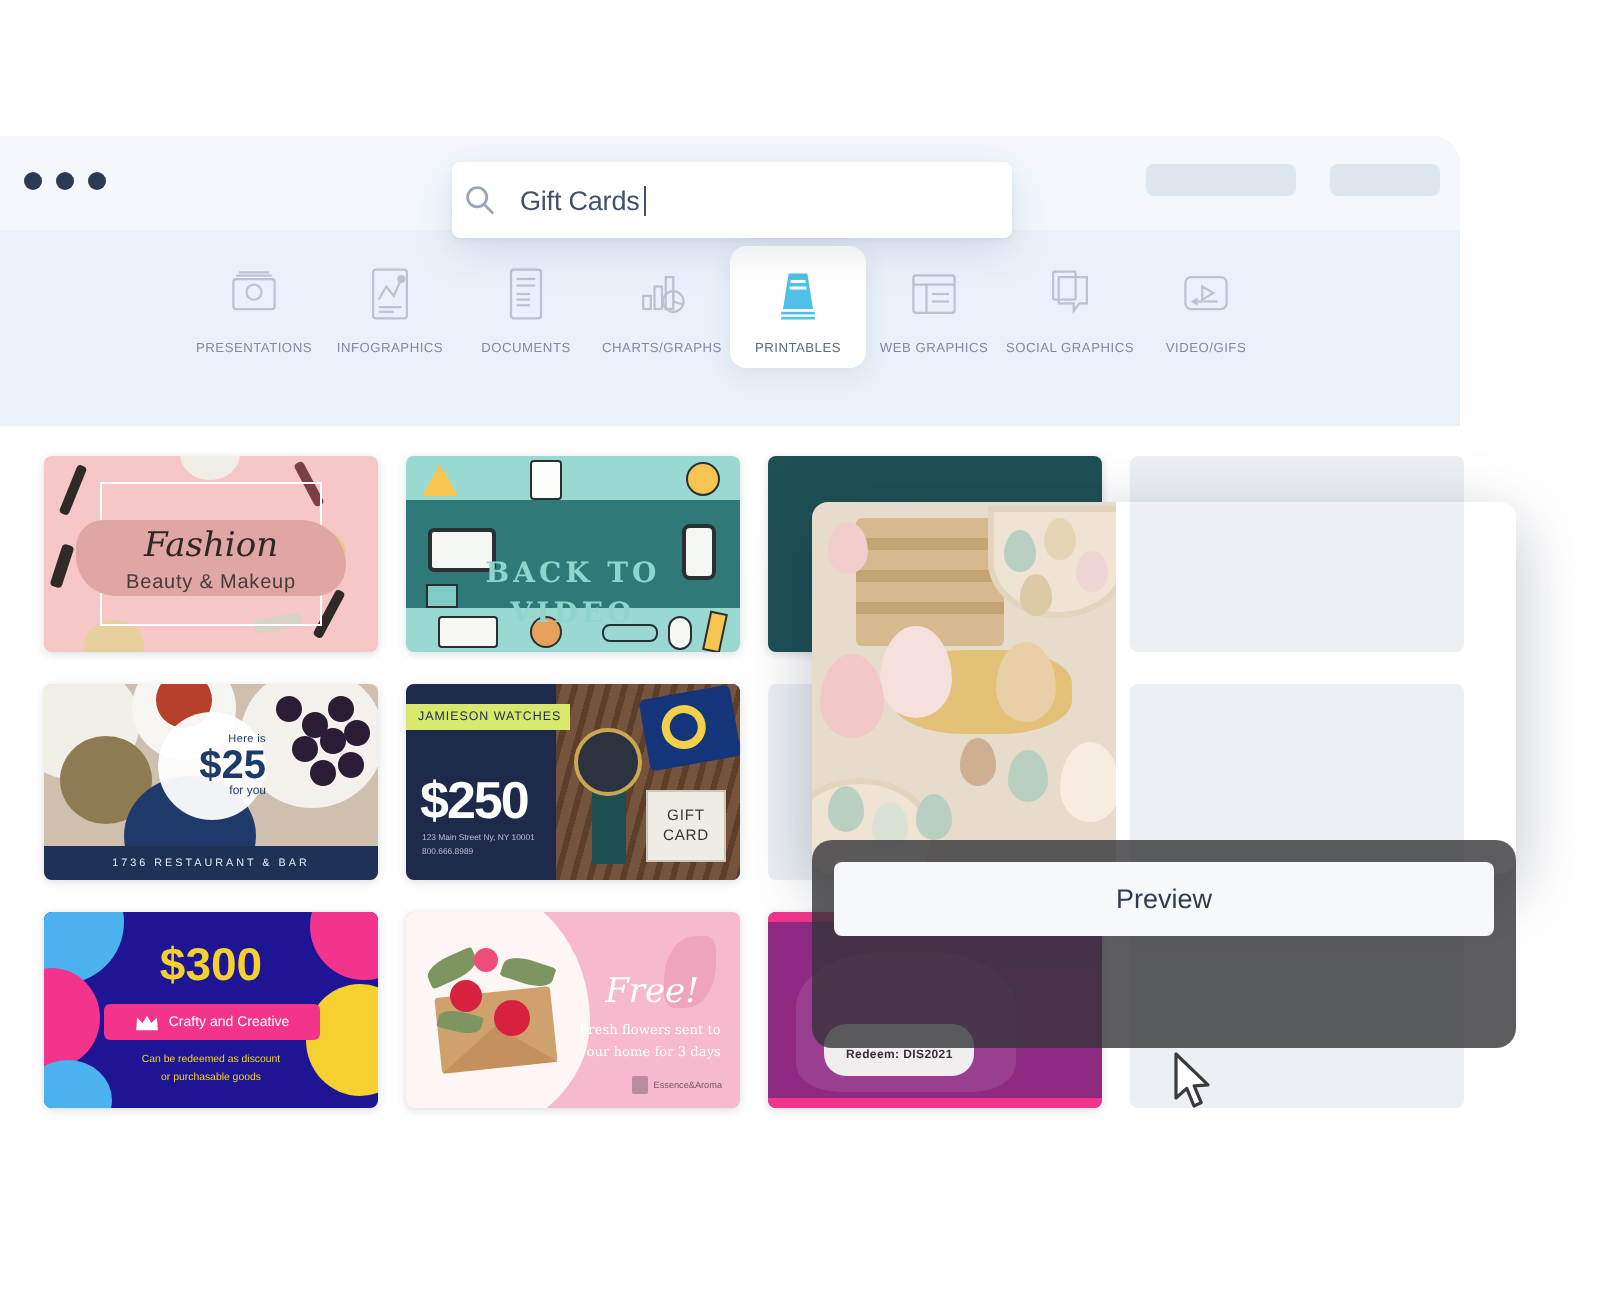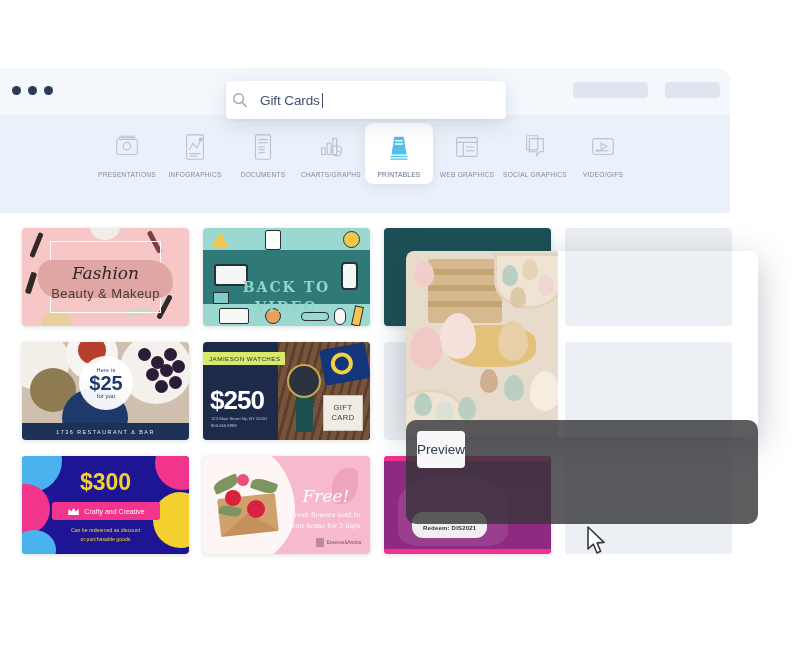--- a/index.html
+++ b/index.html
@@ -160,21 +160,21 @@
     position: absolute; left: 16px; top: 32px; width: 135px; height: 38px;
     background: #dfa6a4; border-radius: 18px 30px 20px 26px;
   }
   .c-fashion .t1 {
     position: absolute; left: 0; right: 0; top: 35px;
     text-align: center; font-family: "DejaVu Serif", serif; font-style: italic;
     font-size: 17px; color: #2e2724;
   }
   .c-fashion .t2 {
     position: absolute; left: 0; right: 0; top: 58px;
-    text-align: center; font-size: 13px; color: #4a3b38; letter-spacing: .4px;
+    text-align: center; font-size: 10px; color: #4a3b38; letter-spacing: .4px;
   }
   .blob { position: absolute; border-radius: 50%; }
   .c-fashion .b1 { left: 68px; top: -14px; width: 30px; height: 26px; background: #f0ede6; }
   .c-fashion .b2 { left: 20px; top: 82px; width: 30px; height: 26px; background: #e8cf9e; }
   .c-fashion .b3 { left: 131px; top: 38px; width: 20px; height: 22px; background: #e7c98e; }
   .stick { position: absolute; background: #2f2a28; border-radius: 2px; }
   .c-fashion .s1 { left: 12px; top: 4px; width: 5px; height: 26px; transform: rotate(22deg); }
   .c-fashion .s2 { left: 6px; top: 44px; width: 6px; height: 22px; transform: rotate(18deg); }
   .c-fashion .s3 { left: 130px; top: 2px; width: 5px; height: 24px; background:#7d3f46; transform: rotate(-28deg); }
   .c-fashion .s4 { left: 140px; top: 66px; width: 5px; height: 26px; transform: rotate(28deg); }
@@ -209,21 +209,21 @@
   .c-rest .p1 { left: -16px; top: -10px; width: 64px; height: 58px; background: #f2efe9; }
   .c-rest .p2 { left: 8px; top: 26px; width: 46px; height: 44px; background: #8f7b52; }
   .c-rest .p3 { left: 44px; top: -14px; width: 52px; height: 52px; background: #f7f5f1; }
   .c-rest .p3i { left: 56px; top: -6px; width: 28px; height: 28px; background: #b6402b; }
   .c-rest .p4 { left: 40px; top: 46px; width: 66px; height: 60px; background: #1e3a6b; }
   .c-rest .p5 { left: 98px; top: -8px; width: 72px; height: 70px; background: #f4f1ec; }
   .c-rest .grape { position:absolute; border-radius:50%; background:#2a1d35; width:13px; height:13px; }
   .c-rest .badge {
     position: absolute; left: 57px; top: 14px; width: 54px; height: 54px;
     background: rgba(255,255,255,0.94); border-radius: 50%;
-    display: flex; flex-direction: column; align-items: center; justify-content: center;
+    display: flex; flex-direction: column; align-items: flex-end; justify-content: center;
   }
   .c-rest .badge .a { font-size: 5.5px; color: #1e3a6b; letter-spacing: .2px; }
   .c-rest .badge .b { font-size: 20px; font-weight: bold; color: #1e3a6b; line-height: 1; }
   .c-rest .badge .c { font-size: 6px; color: #1e3a6b; }
   .c-rest .footer {
     position: absolute; left: 0; right: 0; bottom: 0; height: 17px;
     background: #1e3257; display: flex; align-items: center; justify-content: center;
   }
   .c-rest .footer span { font-size: 5.4px; color: #e9eaee; letter-spacing: 1.5px; }
 
@@ -368,21 +368,21 @@
 
   
   .action-panel {
     position: absolute;
     left: 406px; top: 420px;
     width: 352px; height: 104px;
     background: rgba(52,52,56,0.80);
     border-radius: 10px;
     padding: 11px;
     display: flex;
-    flex-direction: row;
+    flex-direction: column;
     gap: 9px;
     z-index: 25;
   }
   .btn {
     height: 37px;
     border-radius: 4px;
     display: flex; align-items: center; justify-content: center;
     font-size: 13.5px;
     border: none;
     cursor: pointer;

